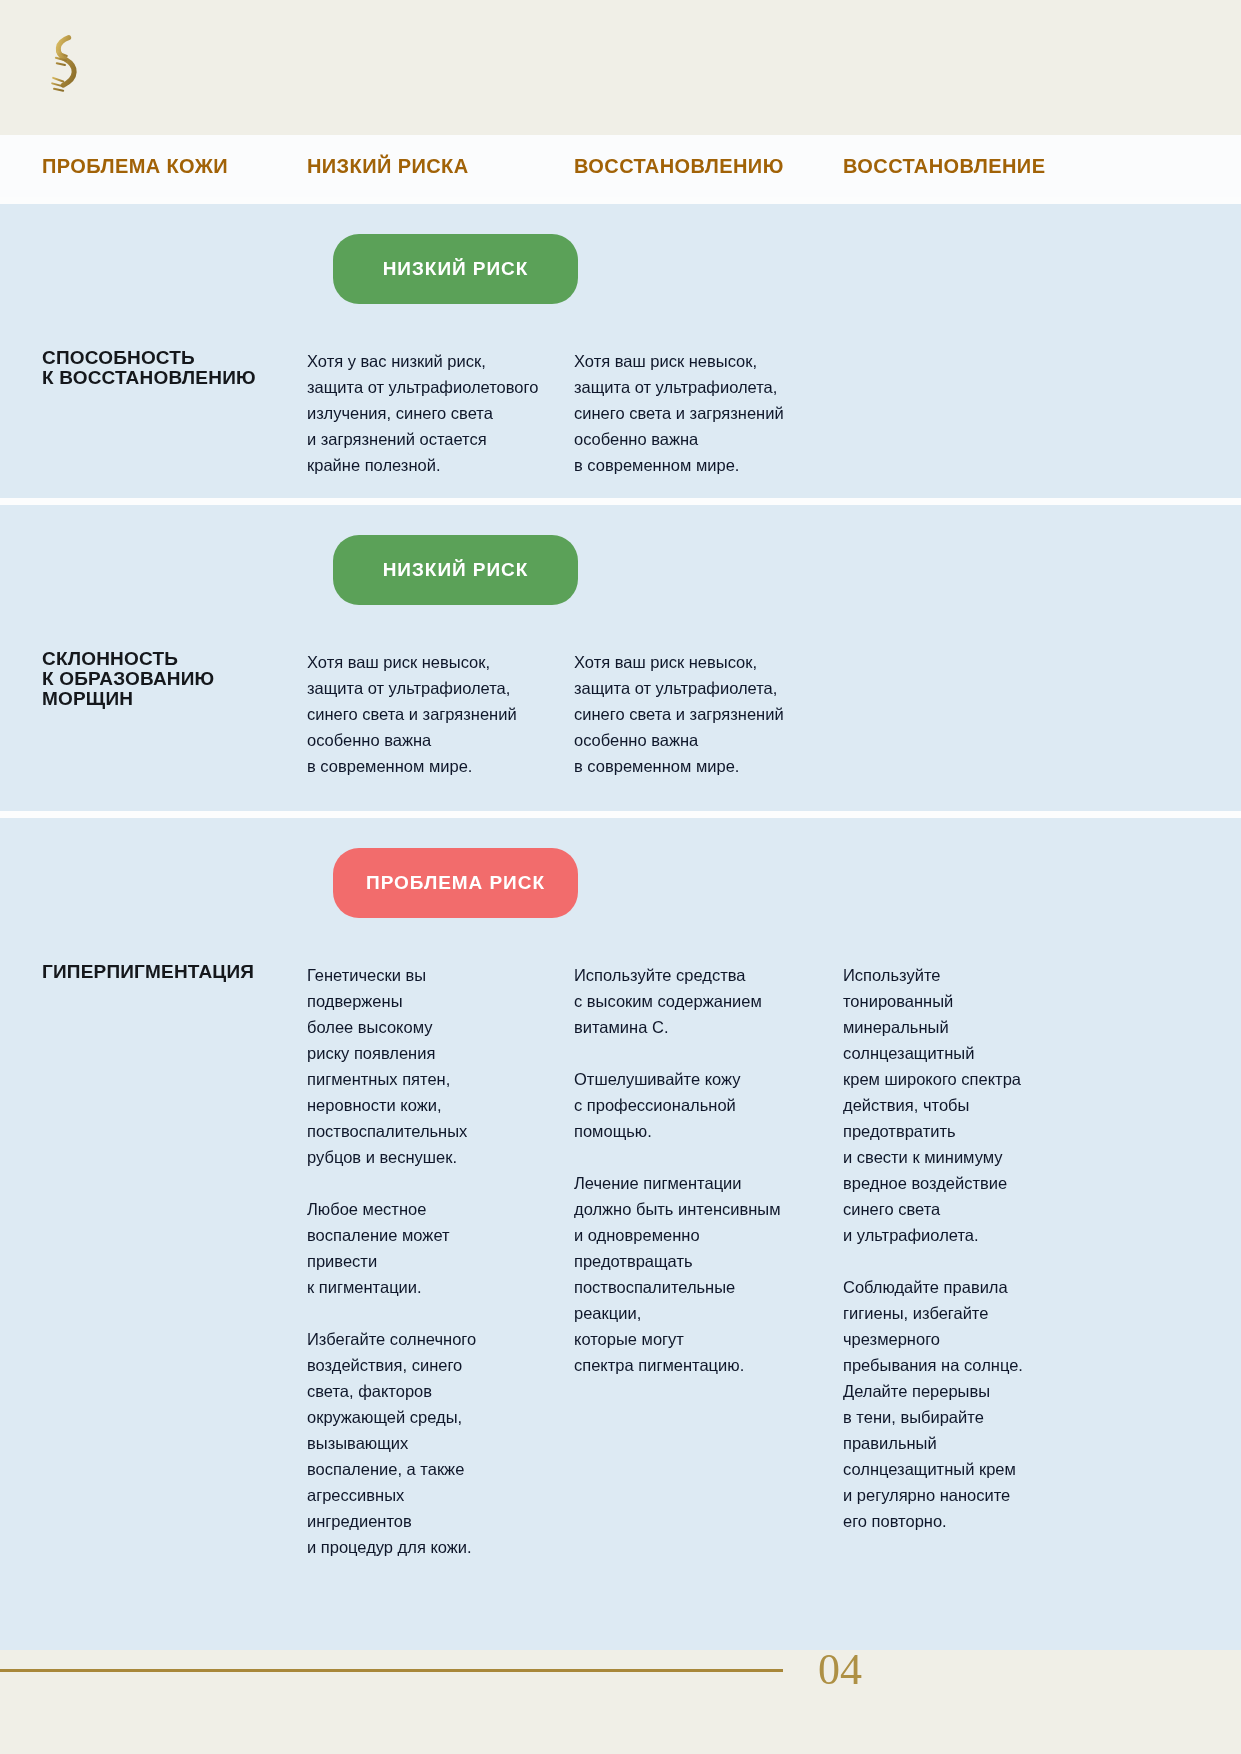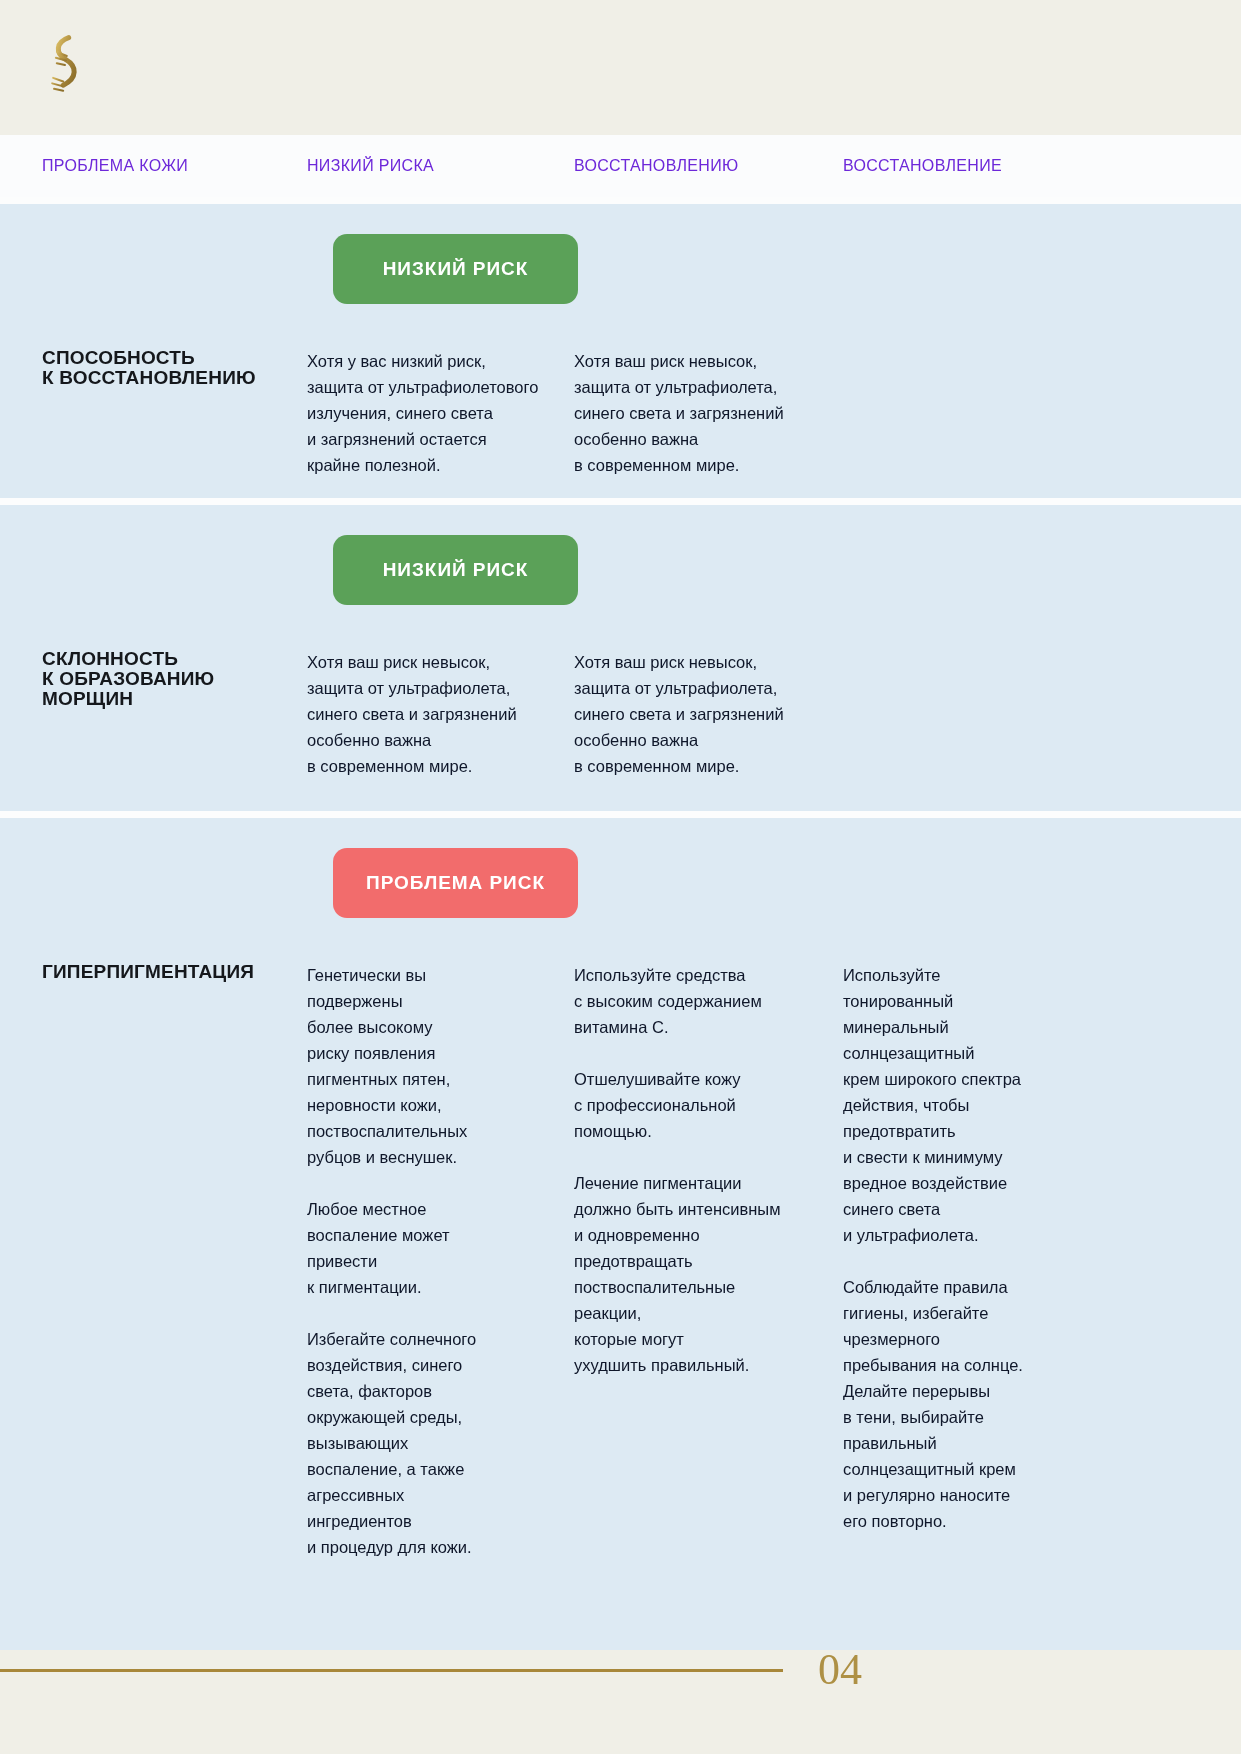--- a/index.html
+++ b/index.html
@@ -16,38 +16,38 @@
   .table-area { background:#fcfdfd; }
   .header-row {
     height:62px;
     display:grid;
     grid-template-columns:265px 267px 269px 1fr;
     align-items:center;
     padding:0 30px 0 42px;
     background:#fbfcfd;
   }
   .header-cell {
-    font-size:16px; font-weight:normal; color:#6d28d9; letter-spacing:.02em;
+    font-size:20px; font-weight:bold; color:#a16207; letter-spacing:.02em;
     white-space:nowrap;
   }
   .card {
     background:#ddeaf3;
     margin-top:7px;
     padding:30px 30px 0 0;
     overflow:hidden;
   }
   .card-1 { height:294px; }
   .card-2 { height:306px; }
   .card-3 { height:832px; }
 
   .badge-row { display:grid; grid-template-columns:265px 1fr; padding-left:42px; }
   .badge {
     grid-column:2;
     width:245px; height:70px; margin-left:26px;
-    border-radius:14px;
+    border-radius:26px;
     display:flex; align-items:center; justify-content:center;
     color:#ffffff; font-size:19px; font-weight:bold; letter-spacing:.05em;
     white-space:nowrap;
   }
   .badge.green { background:#5ba158; }
   .badge.red   { background:#f26c6c; }
 
   .content-row {
     display:grid;
     grid-template-columns:265px 267px 269px 1fr;
@@ -180,21 +180,21 @@
 с профессиональной
 помощью.
 
 Лечение пигментации
 должно быть интенсивным
 и одновременно
 предотвращать
 поствоспалительные
 реакции,
 которые могут
-ухудшить правильный.</div>
+спектра пигментацию.</div>
       <div class="cell">Используйте
 тонированный
 минеральный
 солнцезащитный
 крем широкого спектра
 действия, чтобы
 предотвратить
 и свести к минимуму
 вредное воздействие
 синего света

